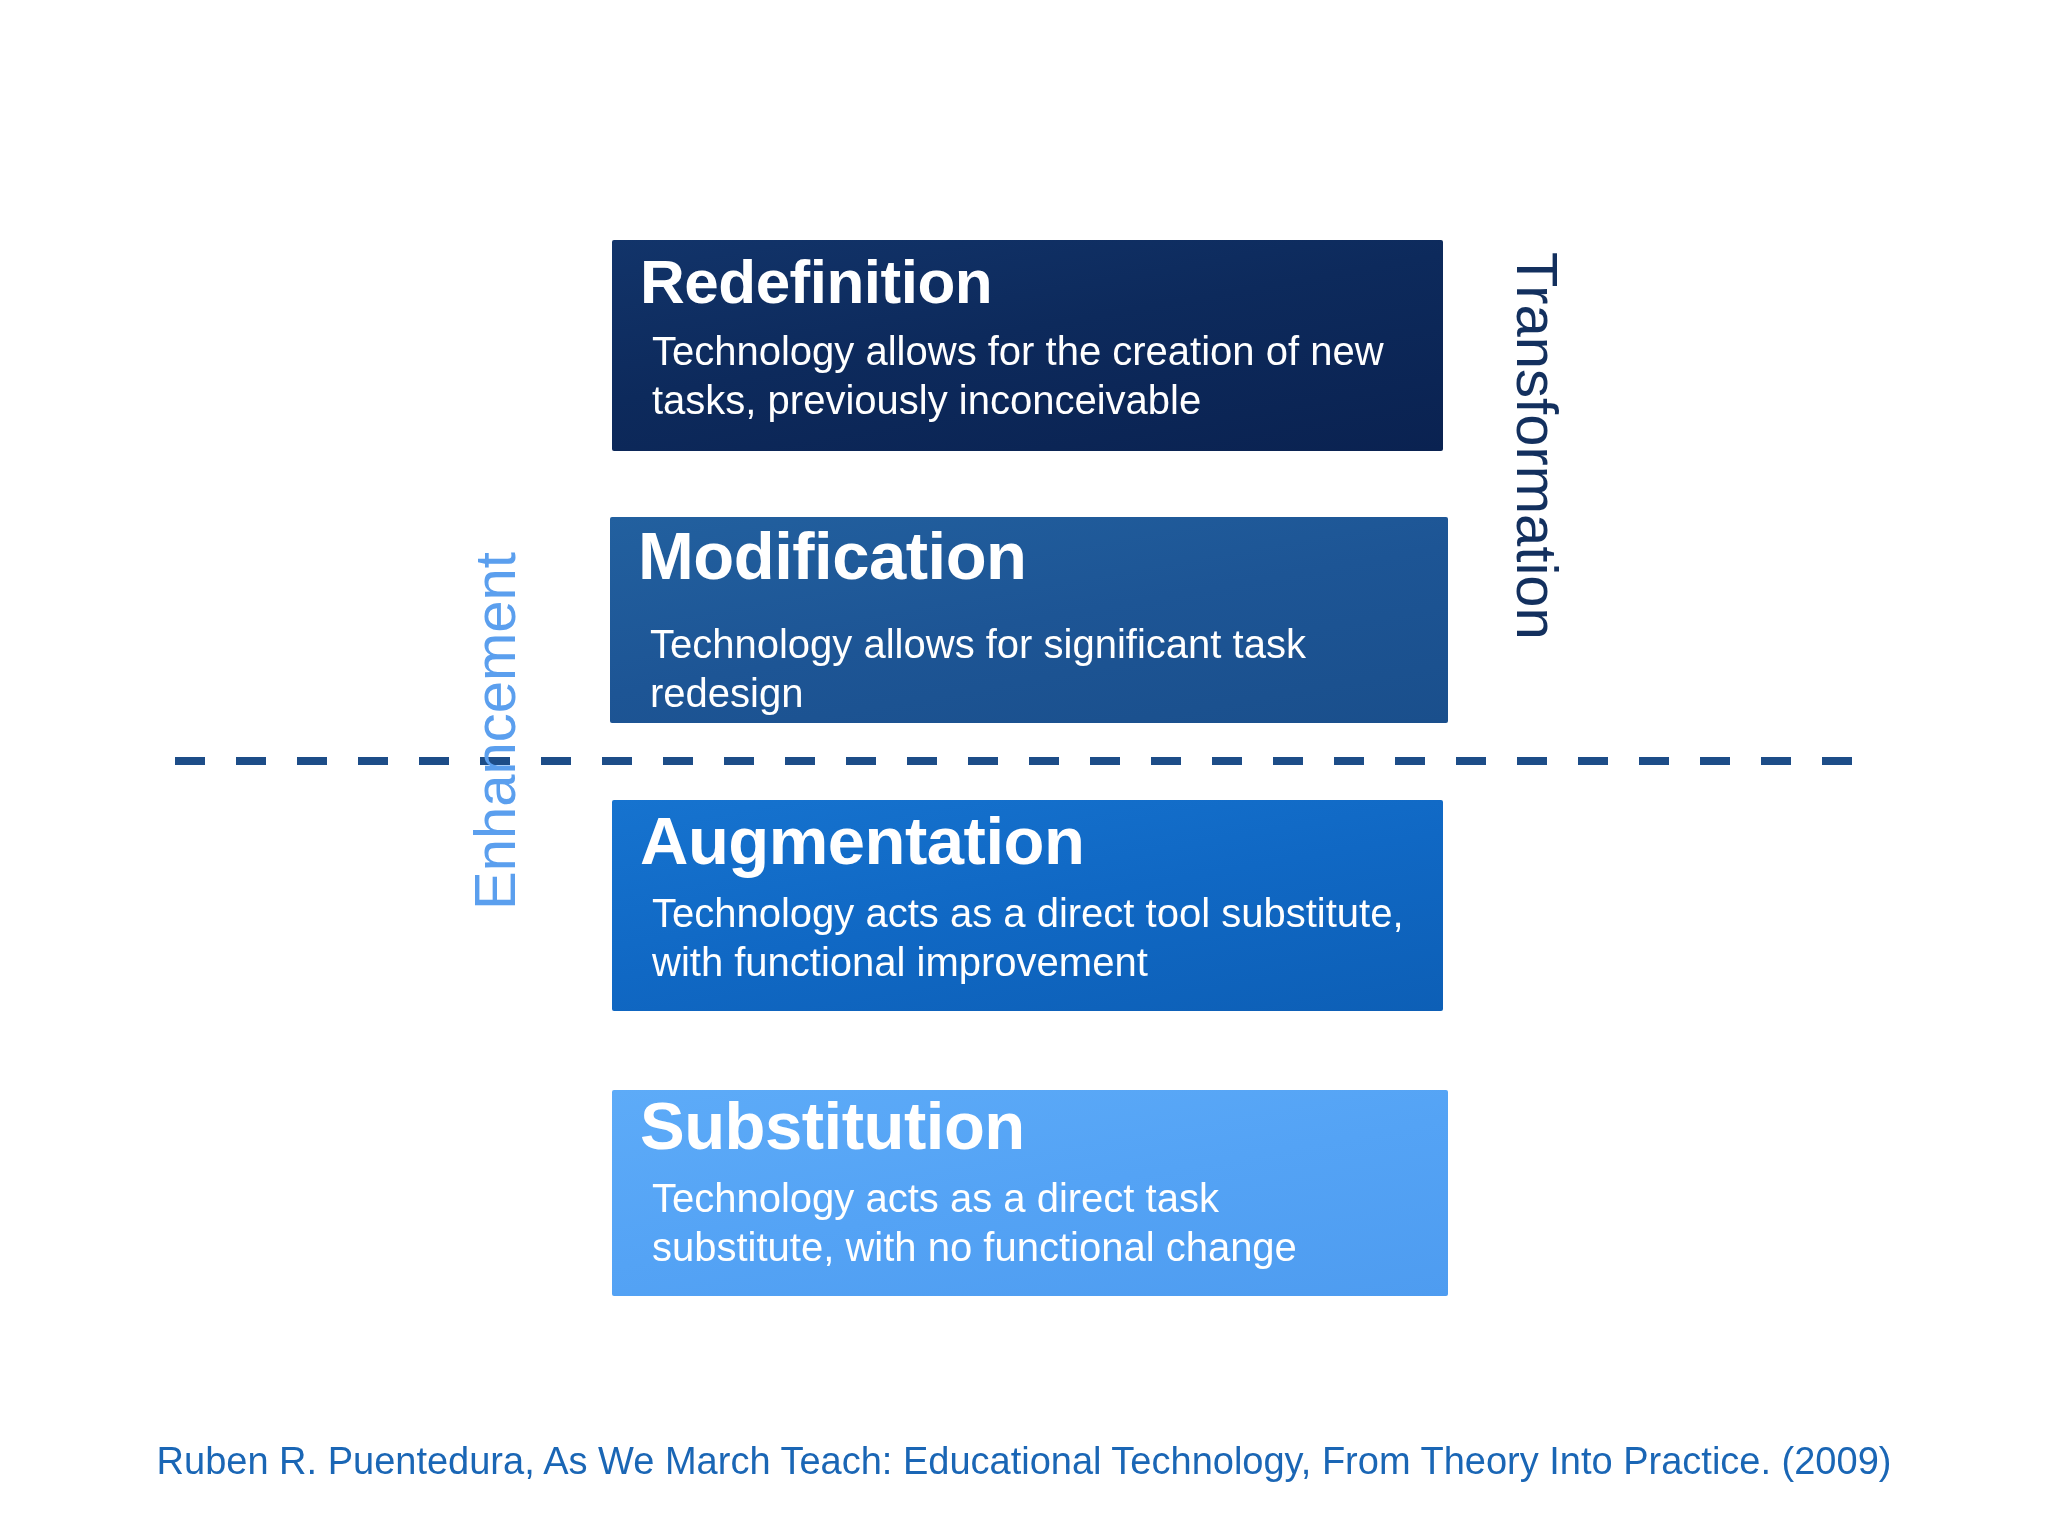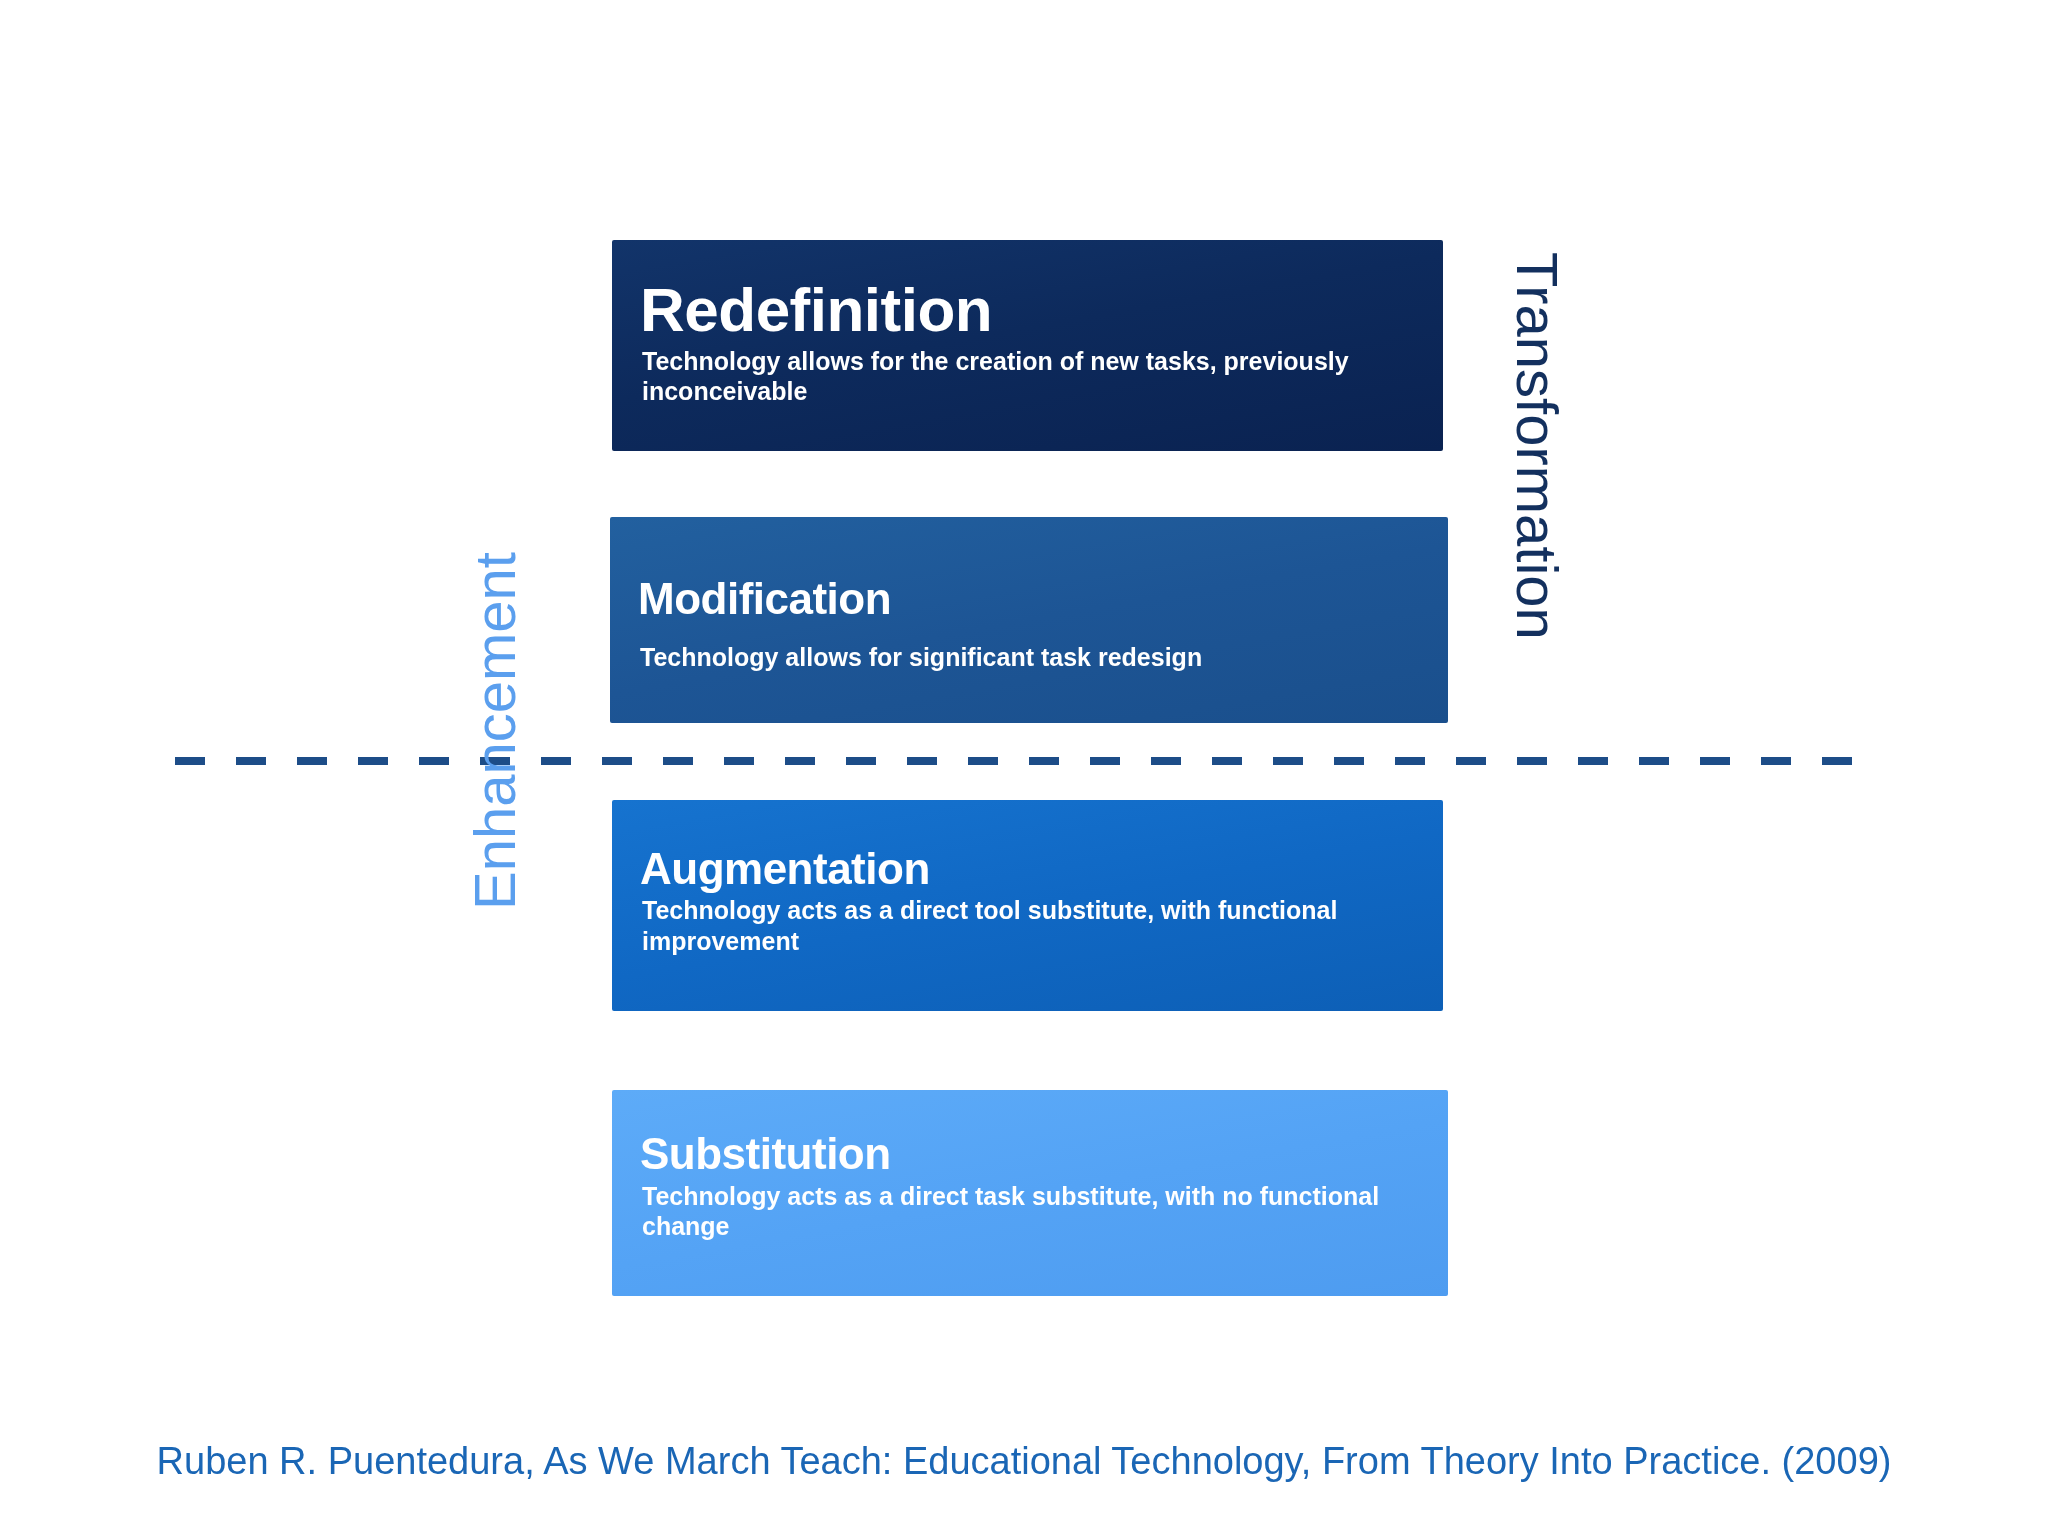--- a/index.html
+++ b/index.html
@@ -28,33 +28,33 @@
     border-radius: 2px;
     box-sizing: border-box;
     padding: 14px 26px 14px 28px;
     display: flex;
     flex-direction: column;
     justify-content: center;
     color: #ffffff;
   }
 
   .samr-title {
-    font-size: 44px;
+    font-size: 67px;
     font-weight: bold;
     line-height: 1.02;
     letter-spacing: -0.5px;
     margin: 0 0 2px 0;
     white-space: nowrap;
   }
 
   .samr-desc {
-    font-size: 25px;
-    font-weight: bold;
+    font-size: 40px;
+    font-weight: normal;
     line-height: 1.22;
-    margin: 2px;
+    margin: 12px;
     max-width: 100%;
   }
 
   
   #box-redefinition {
     left: 612px;
     top: 240px;
     width: 831px;
     height: 211px;
     background: linear-gradient(170deg, #12346a 0%, #0d2a5c 45%, #0a2251 100%);

